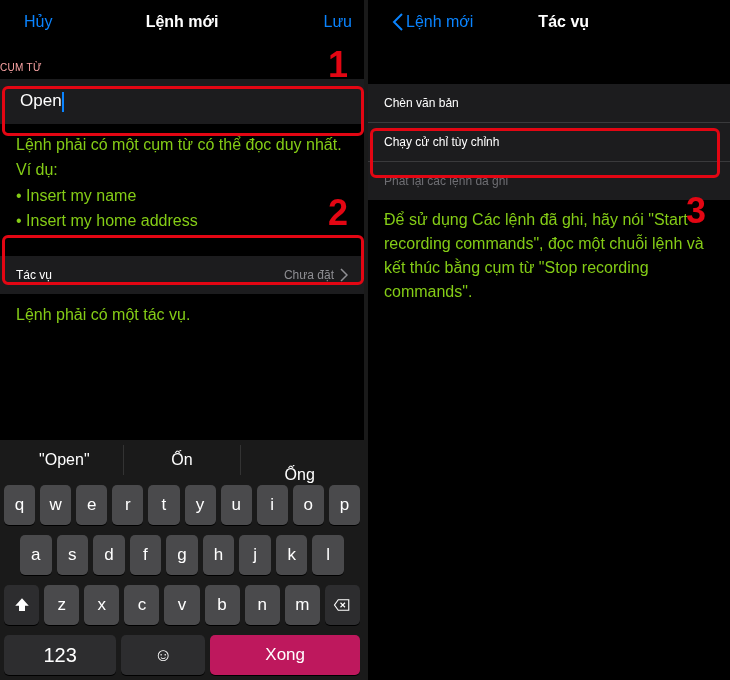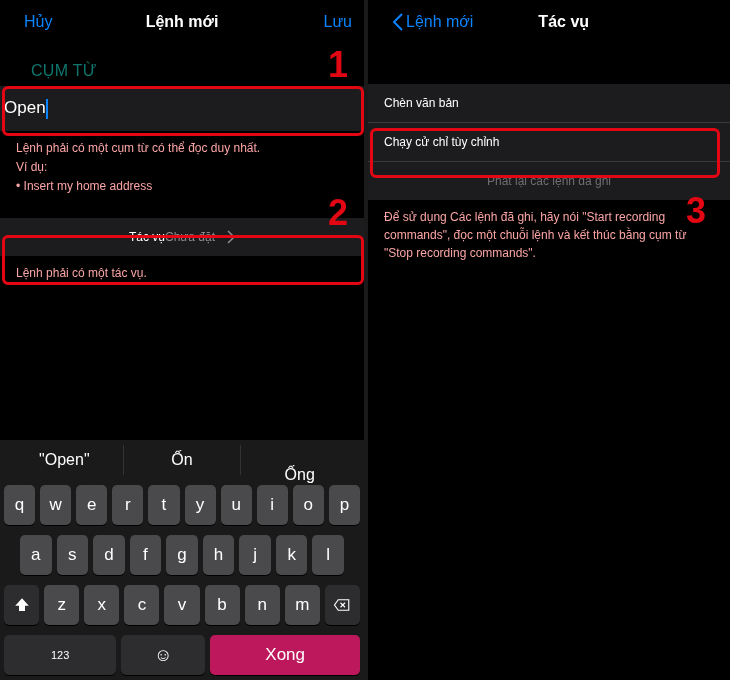--- a/index.html
+++ b/index.html
@@ -7,30 +7,30 @@
     .screens { display:flex; width:730px; height:680px; }
     .screen { position:relative; background:#000; color:#fff; overflow:hidden; }
     .screen1 { width:368px; border-right:4px solid #1a1a1a; }
     .screen2 { flex:1; }
     .nav { display:flex; align-items:center; justify-content:space-between; height:44px; padding:0 12px; font-size:16px; }
     .nav .title { font-weight:600; color:#fff; flex:1; text-align:center; }
     .nav .left, .nav .right { min-width:52px; color:#0a84ff;margin-left:12px; }
     .nav .right { text-align:right; }
     .backwrap { display:flex; align-items:center; gap:2px; color:#0a84ff; cursor:pointer; }
     .chevL { width:12px; height:18px; }
-    .section-header { font-size:16px; color:#0f766e; padding:18px 31px 6px; text-transform:uppercase; letter-spacing:0.3px; }
-    .field { background:#1c1c1e; padding:12px 4px; display:flex; align-items:center; }
+    .section-header { font-size:10px; color:#fca5a5; padding:18px 0 6px; text-transform:uppercase; letter-spacing:0.3px; }
+    .field { background:#1c1c1e; padding:12px 20px; display:flex; align-items:center; }
     .input { background:transparent; border:none; outline:none; color:#fff; font-size:17px; width:100%; }
     .caret { display:inline-block; width:2px; height:20px; background:#0a84ff; vertical-align:middle; }
-    .helper { font-size:12px; color:#fca5a5; padding:8px 16px 4px; line-height:1.6; }
+    .helper { font-size:16px; color:#84cc16; padding:8px 16px 4px; line-height:1.6; }
     .helper ul { list-style:none; }
     .helper li::before { content:"• "; }
     .cell { background:#1c1c1e; padding:12px 16px; display:flex; align-items:center; justify-content:space-between; font-size:12px; border-bottom:0.5px solid #3a3a3c; }
-    .cell:last-of-type { border-bottom:none;justify-content:center; }
-    .cell .value { color:#8e8e93; display:flex; align-items:center; gap:12px; }
+    .cell:last-of-type { border-bottom:none; }
+    .cell .value { color:#8e8e93; display:flex; align-items:center; gap:6px; }
     .chevR { width:8px; height:14px; }
     .cell.disabled { color:#6e6e73; }
     .redbox { position:absolute; border:3px solid #e30613; border-radius:6px; pointer-events:none; }
     .rednum { position:absolute; color:#e30613; font-size:36px; font-weight:800; pointer-events:none; }
     .group { margin-top:18px; }
     
     .kb { position:absolute; bottom:0; left:0; right:0; background:#1a1a1a; }
     .sugbar { display:flex; height:40px; align-items:center; justify-content:space-between; padding:0 6px; background:#1a1a1a; font-size:16px; color:#fff; }
     .sug { flex:1; text-align:center; padding:6px 0; border-right:1px solid #333; }
     .sug:last-child { border-right:none;margin-top:30px; }
@@ -55,20 +55,21 @@
     </div>
 
     <div class="section-header">CỤM TỪ</div>
     <div class="field">
       <span class="input"><span>Open</span><span class="caret"></span></span>
     </div>
     <div class="helper">
       <div>Lệnh phải có một cụm từ có thể đọc duy nhất.</div>
       <div>Ví dụ:</div>
       <ul>
+        <li>Insert my name</li>
         <li>Insert my home address</li>
       </ul>
     </div>
 
     <div class="group">
       <div class="cell">
         <span>Tác vụ</span>
         <span class="value">
           <span>Chưa đặt</span>
           <svg class="chevR" viewBox="0 0 8 14">
@@ -126,21 +127,21 @@
           <div class="key">b</div>
           <div class="key">n</div>
           <div class="key">m</div>
           <div class="key dark">
             <svg class="bk" viewBox="0 0 24 24">
               <path d="M7 5 H21 V19 H7 L2 12 Z M10 9 L16 15 M16 9 L10 15" stroke="#fff" stroke-width="1.5" fill="none"></path>
             </svg>
           </div>
         </div>
       <div class="krow">
-        <div class="key dark" style="flex:1.2;font-size:11px;">123</div>
+        <div class="key dark" style="flex:1.2;font-size:20px;">123</div>
         <div class="key dark" style="flex:0.9">
             <span class="em">☺</span>
           </div>
         <div class="key done">Xong</div>
       </div>
     </div>
   </div>
 
   <div class="screen screen2">
     <div class="nav">

